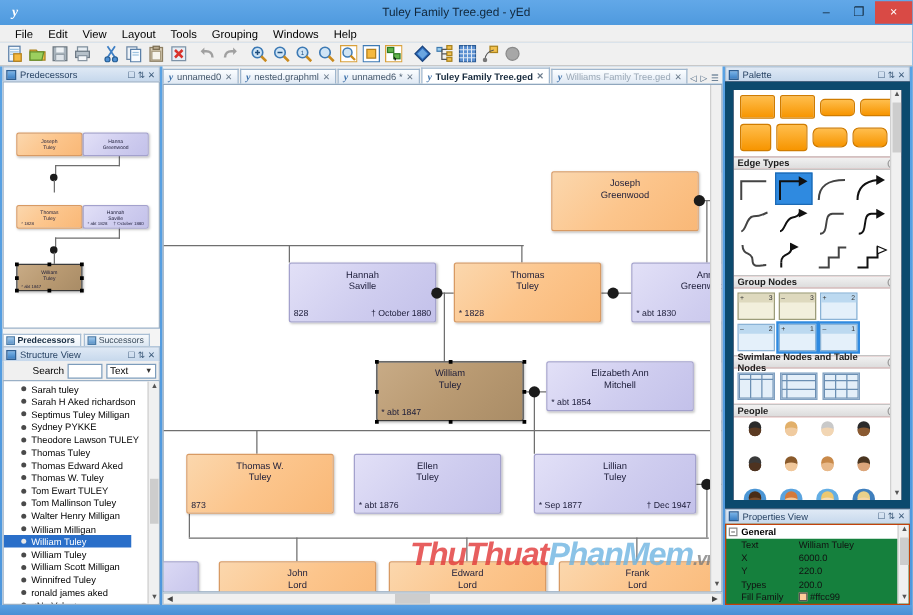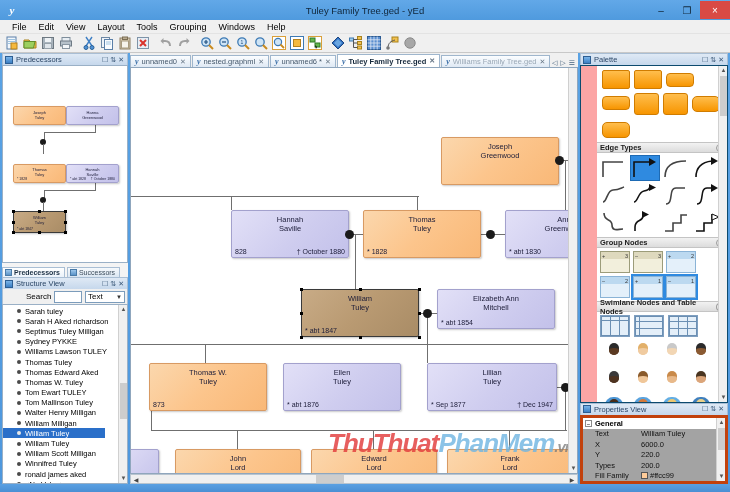--- a/index.html
+++ b/index.html
@@ -201,23 +201,22 @@
   .hscroll .thumb { position: absolute; top: 0; height: 8px; background: #cdcdcd; }
   .canvas-vscroll {
     position: absolute; right: 0; top: 0; bottom: 0; width: 9px; background: #f0f0f0;
     border-left: 1px solid #cfcfcf;
   }
 
   
   .rightcol { width: 148px; display: flex; flex-direction: column; }
   .palette-panel { flex: 1; display: flex; flex-direction: column; min-height: 0; }
   .palette-body {
-    flex: 1; background: #fca5a5; border: 1px solid #0c4a6e; overflow: hidden;
+    flex: 1; background: #fca5a5; border: 7px solid #0c4a6e; overflow: hidden;
     position: relative;
-    padding-left: 16px;
   }
   .sec-head {
     height: 11px; background: linear-gradient(#f2f2f2,#dcdcdc);
     border-top: 1px solid #c4c4c4; border-bottom: 1px solid #c4c4c4;
     display: flex; align-items: center; padding-left: 3px;
     font-size: 7.5px; font-weight: bold; color: #1c1c1c;
   }
   .sec-head .q { margin-left: auto; margin-right: 3px; width: 8px; height: 8px;
     border-radius: 50%; border: 1px solid #9b9b9b; color: #6b6b6b; font-size: 6px;
     text-align: center; line-height: 7px; font-weight: normal; }
@@ -236,21 +235,21 @@
   .pal-group .gbar .n { margin-left: auto; }
   .pal-group.selbg { outline: 2px solid #2f8ae0; }
   .pal-table { width: 30px; height: 22px; border: 1px solid #7f9fc0; background: #e8f1fa; }
   .person { width: 20px; height: 22px; position: relative; }
   .person .head { position: absolute; left: 5px; top: 1px; width: 10px; height: 10px;
     border-radius: 50%; }
   .person .body { position: absolute; left: 1px; bottom: 1px; width: 18px; height: 10px;
     border-radius: 9px 9px 2px 2px; }
 
   .props-panel { flex: 0 0 74px; display: flex; flex-direction: column; }
-  .props-body { flex: 1; background: #a3a3a3; border: 3px solid #c2410c; overflow: hidden;
+  .props-body { flex: 1; background: #15803d; border: 1px solid #c2410c; overflow: hidden;
     position: relative; }
   .prop-group { display: flex; align-items: center; font-size: 7.5px; font-weight: bold;
     color: #000; height: 11px; padding-left: 2px; background: #fff; }
   .prop-group .exp { width: 7px; height: 7px; border: 1px solid #8a8a8a; font-size: 6px;
     line-height: 6px; text-align: center; margin-right: 3px; color: #333; background:#fff; }
   .prop-row { display: flex; height: 10.5px; align-items: center; font-size: 7.5px; color:#111; }
   .prop-row .k { width: 58px; padding-left: 12px; }
   .prop-row .v { flex: 1; display: flex; align-items: center; gap: 2px; }
   .swatch { width: 7px; height: 7px; border: 1px solid #555; display: inline-block; }
 
@@ -562,21 +561,21 @@
               <div class="tree-item">
                 <span class="bullet"></span>
                 <span>Septimus Tuley  Milligan</span>
               </div>
               <div class="tree-item">
                 <span class="bullet"></span>
                 <span>Sydney  PYKKE</span>
               </div>
               <div class="tree-item">
                 <span class="bullet"></span>
-                <span>Williams Lawson  TULEY</span>
+                <span>Theodore Lawson  TULEY</span>
               </div>
               <div class="tree-item">
                 <span class="bullet"></span>
                 <span>Thomas  Tuley</span>
               </div>
               <div class="tree-item">
                 <span class="bullet"></span>
                 <span>Thomas Edward  Aked</span>
               </div>
               <div class="tree-item">
@@ -968,20 +967,24 @@
                   <rect x="0.5" y="0.5" width="27" height="19" fill="#e4eff9" stroke="#6b8fb3"></rect>
                   <path d="M.5 5.5h27M.5 12.5h27M4.5 .5v19" stroke="#6b8fb3"></path>
                 </svg></div>
             <div class="pal-table">
               <svg width="28" height="20" viewBox="0 0 28 20">
                   <rect x="0.5" y="0.5" width="27" height="19" fill="#e4eff9" stroke="#6b8fb3"></rect>
                   <path d="M.5 5.5h27M.5 12.5h27M9.5 .5v19M18.5 .5v19" stroke="#6b8fb3"></path>
                 </svg></div>
           </div>
 
+          <div class="sec-head">
+            <span>People</span>
+            <span class="q">?</span>
+          </div>
           <div class="sec-body" style="gap:6px 9px;padding:4px 7px;" id="people-grid">
               <div class="person">
                 <div class="body" style="background: linear-gradient(rgb(75, 149, 212), rgb(75, 149, 212));"></div>
                 <div class="head" style="background: rgb(91, 58, 34); box-shadow: rgb(91, 58, 34) 0px -3px 0px 0px inset, rgb(43, 43, 43) 0px -2px 0px 0px; border-top: 3px solid rgb(43, 43, 43);"></div>
               </div>
               <div class="person">
                 <div class="body" style="background: linear-gradient(rgb(90, 163, 222), rgb(90, 163, 222));"></div>
                 <div class="head" style="background: rgb(240, 203, 160); box-shadow: rgb(240, 203, 160) 0px -3px 0px 0px inset, rgb(226, 176, 106) 0px -2px 0px 0px; border-top: 3px solid rgb(226, 176, 106);"></div>
               </div>
               <div class="person">

